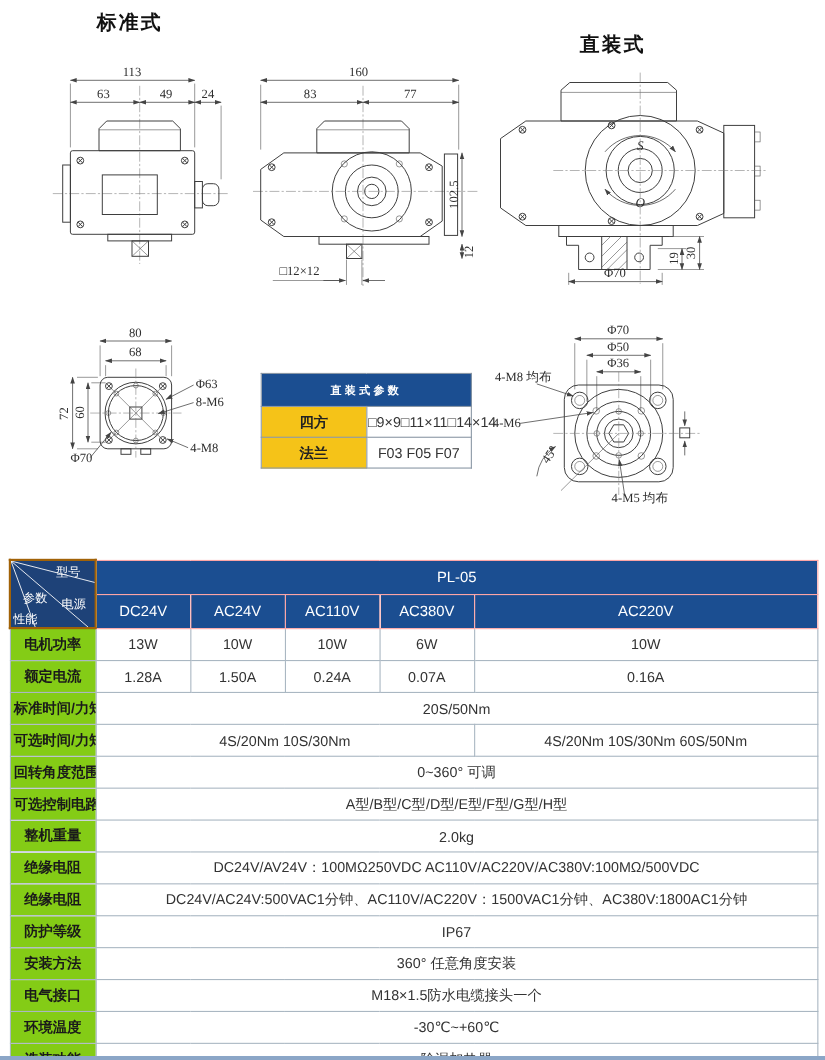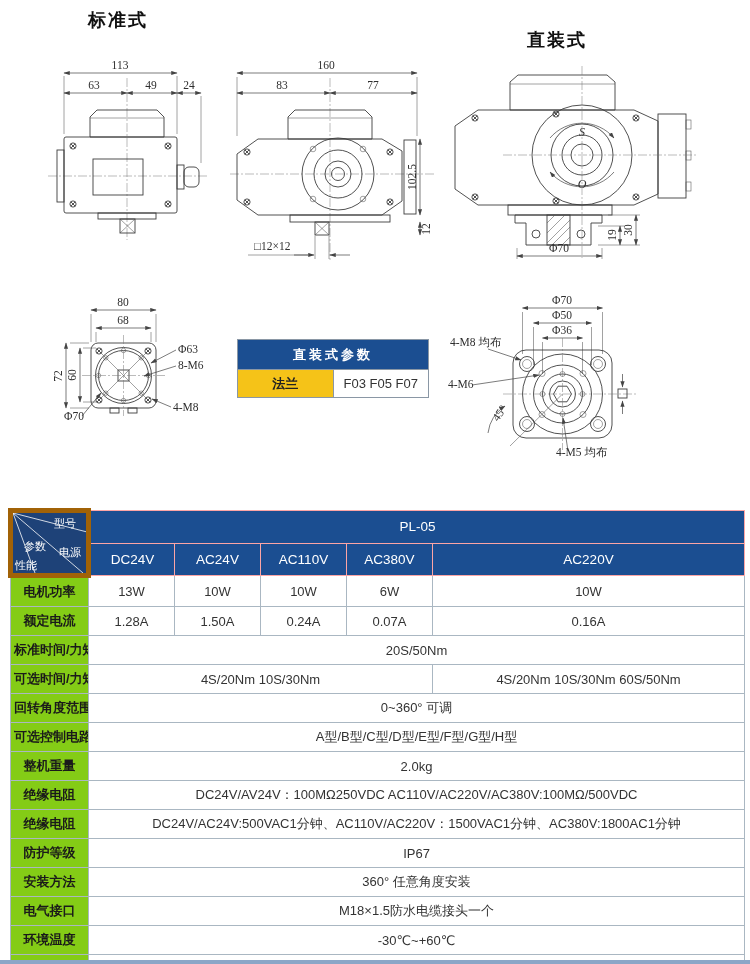--- a/index.html
+++ b/index.html
@@ -17,31 +17,31 @@
   #drawings .mark{font-size:12px;font-style:italic;text-anchor:middle;}
   .ln{stroke:#3d3d3d;stroke-width:0.9;fill:none;}
   .thin{stroke:#555;stroke-width:0.55;fill:none;}
   .dimln{stroke:#444;stroke-width:0.7;fill:none;}
   .cl{stroke:#777;stroke-width:0.5;fill:none;stroke-dasharray:9 2 2 2;}
 
   
   .params-table{position:absolute;left:237px;top:339px;width:192px;border-collapse:collapse;
                 font-size:13px;table-layout:fixed;}
   .params-table th{background:#1b4e91;color:#fff;height:27px;font-weight:600;letter-spacing:3px;
-                   font-size:13px;border:1px solid #8a97a5;}
+                   font-size:10px;border:1px solid #8a97a5;}
   .params-table td{border:1px solid #8a97a5;height:25px;text-align:center;color:#333;white-space:nowrap;}
   .params-table td.plabel{background:#f5c318;font-weight:600;color:#222;width:48px;}
 
   
   .spec-table{position:absolute;left:8px;top:508px;width:734px;border-collapse:collapse;
               table-layout:fixed;font-size:13px;color:#333;}
   .spec-table td{border:1px solid #aab7c2;text-align:center;height:28px;padding:0 3px;
                  overflow:hidden;white-space:nowrap;}
   .spec-table td.hdr{background:#1b4e91;color:#fff;border:1px solid #fca5a5;font-size:13.5px;}
-  .spec-table td.corner{background:#1e4278;border:5px solid #a16207;padding:0;}
+  .spec-table td.corner{background:#1e4278;border:2px solid #a16207;padding:0;}
   .spec-table td.ylabel{background:#84cc16;color:#1a1a1a;font-weight:600;}
   .corner-svg{display:block;}
   .corner-svg text{fill:#fff;font-size:11px;text-anchor:middle;
                    font-family:"Liberation Sans","DejaVu Sans",sans-serif;}
   .bottom-bar{position:absolute;left:0;top:960px;width:750px;height:4px;background:#8ba6c7;}
 </style>
 </head>
 <body>
 
 <div class="sheet">
@@ -282,20 +282,24 @@
       <line class="dimln" x1="174.5" y1="124" x2="174.5" y2="111" marker-end="url(#ar)"></line>
     </g>
   </svg>
 
   <table class="params-table">
     <tbody>
         <tr>
       <th colspan="2">直装式参数</th>
     </tr>
     <tr>
+      <td class="plabel">四方</td>
+      <td>□9×9□11×11□14×14</td>
+    </tr>
+    <tr>
       <td class="plabel">法兰</td>
       <td>F03 F05 F07</td>
     </tr>
   </tbody>
     </table>
 
   <table class="spec-table">
     <colgroup>
       <col style="width:78px">
         <col style="width:86px">

